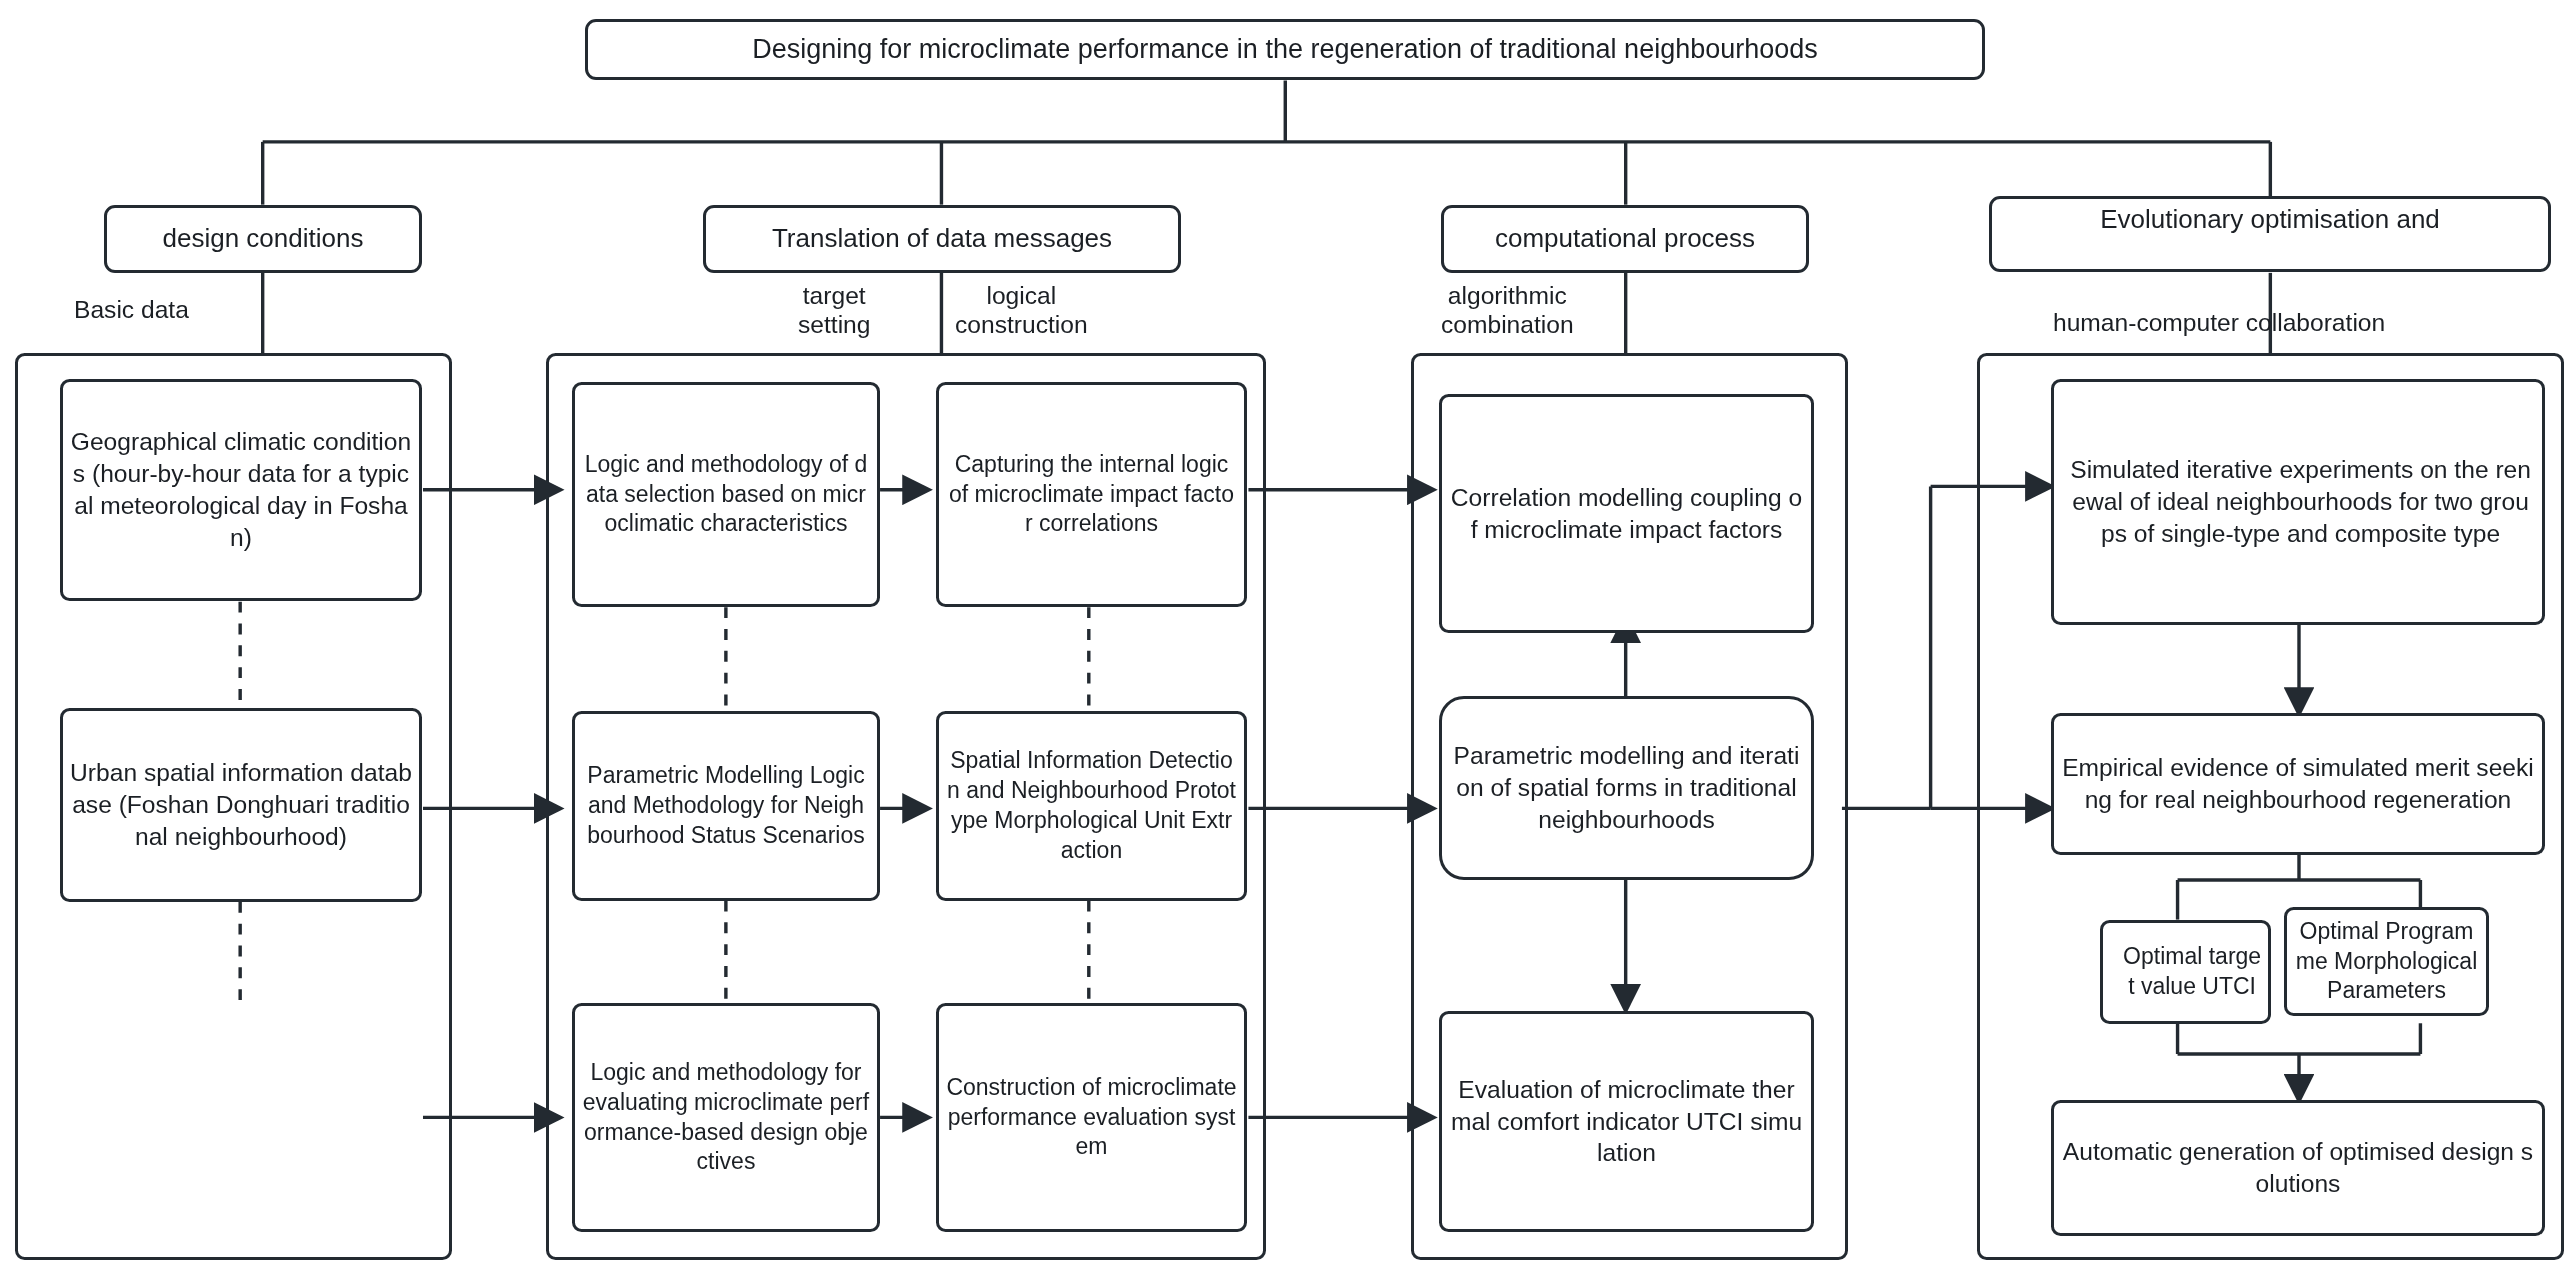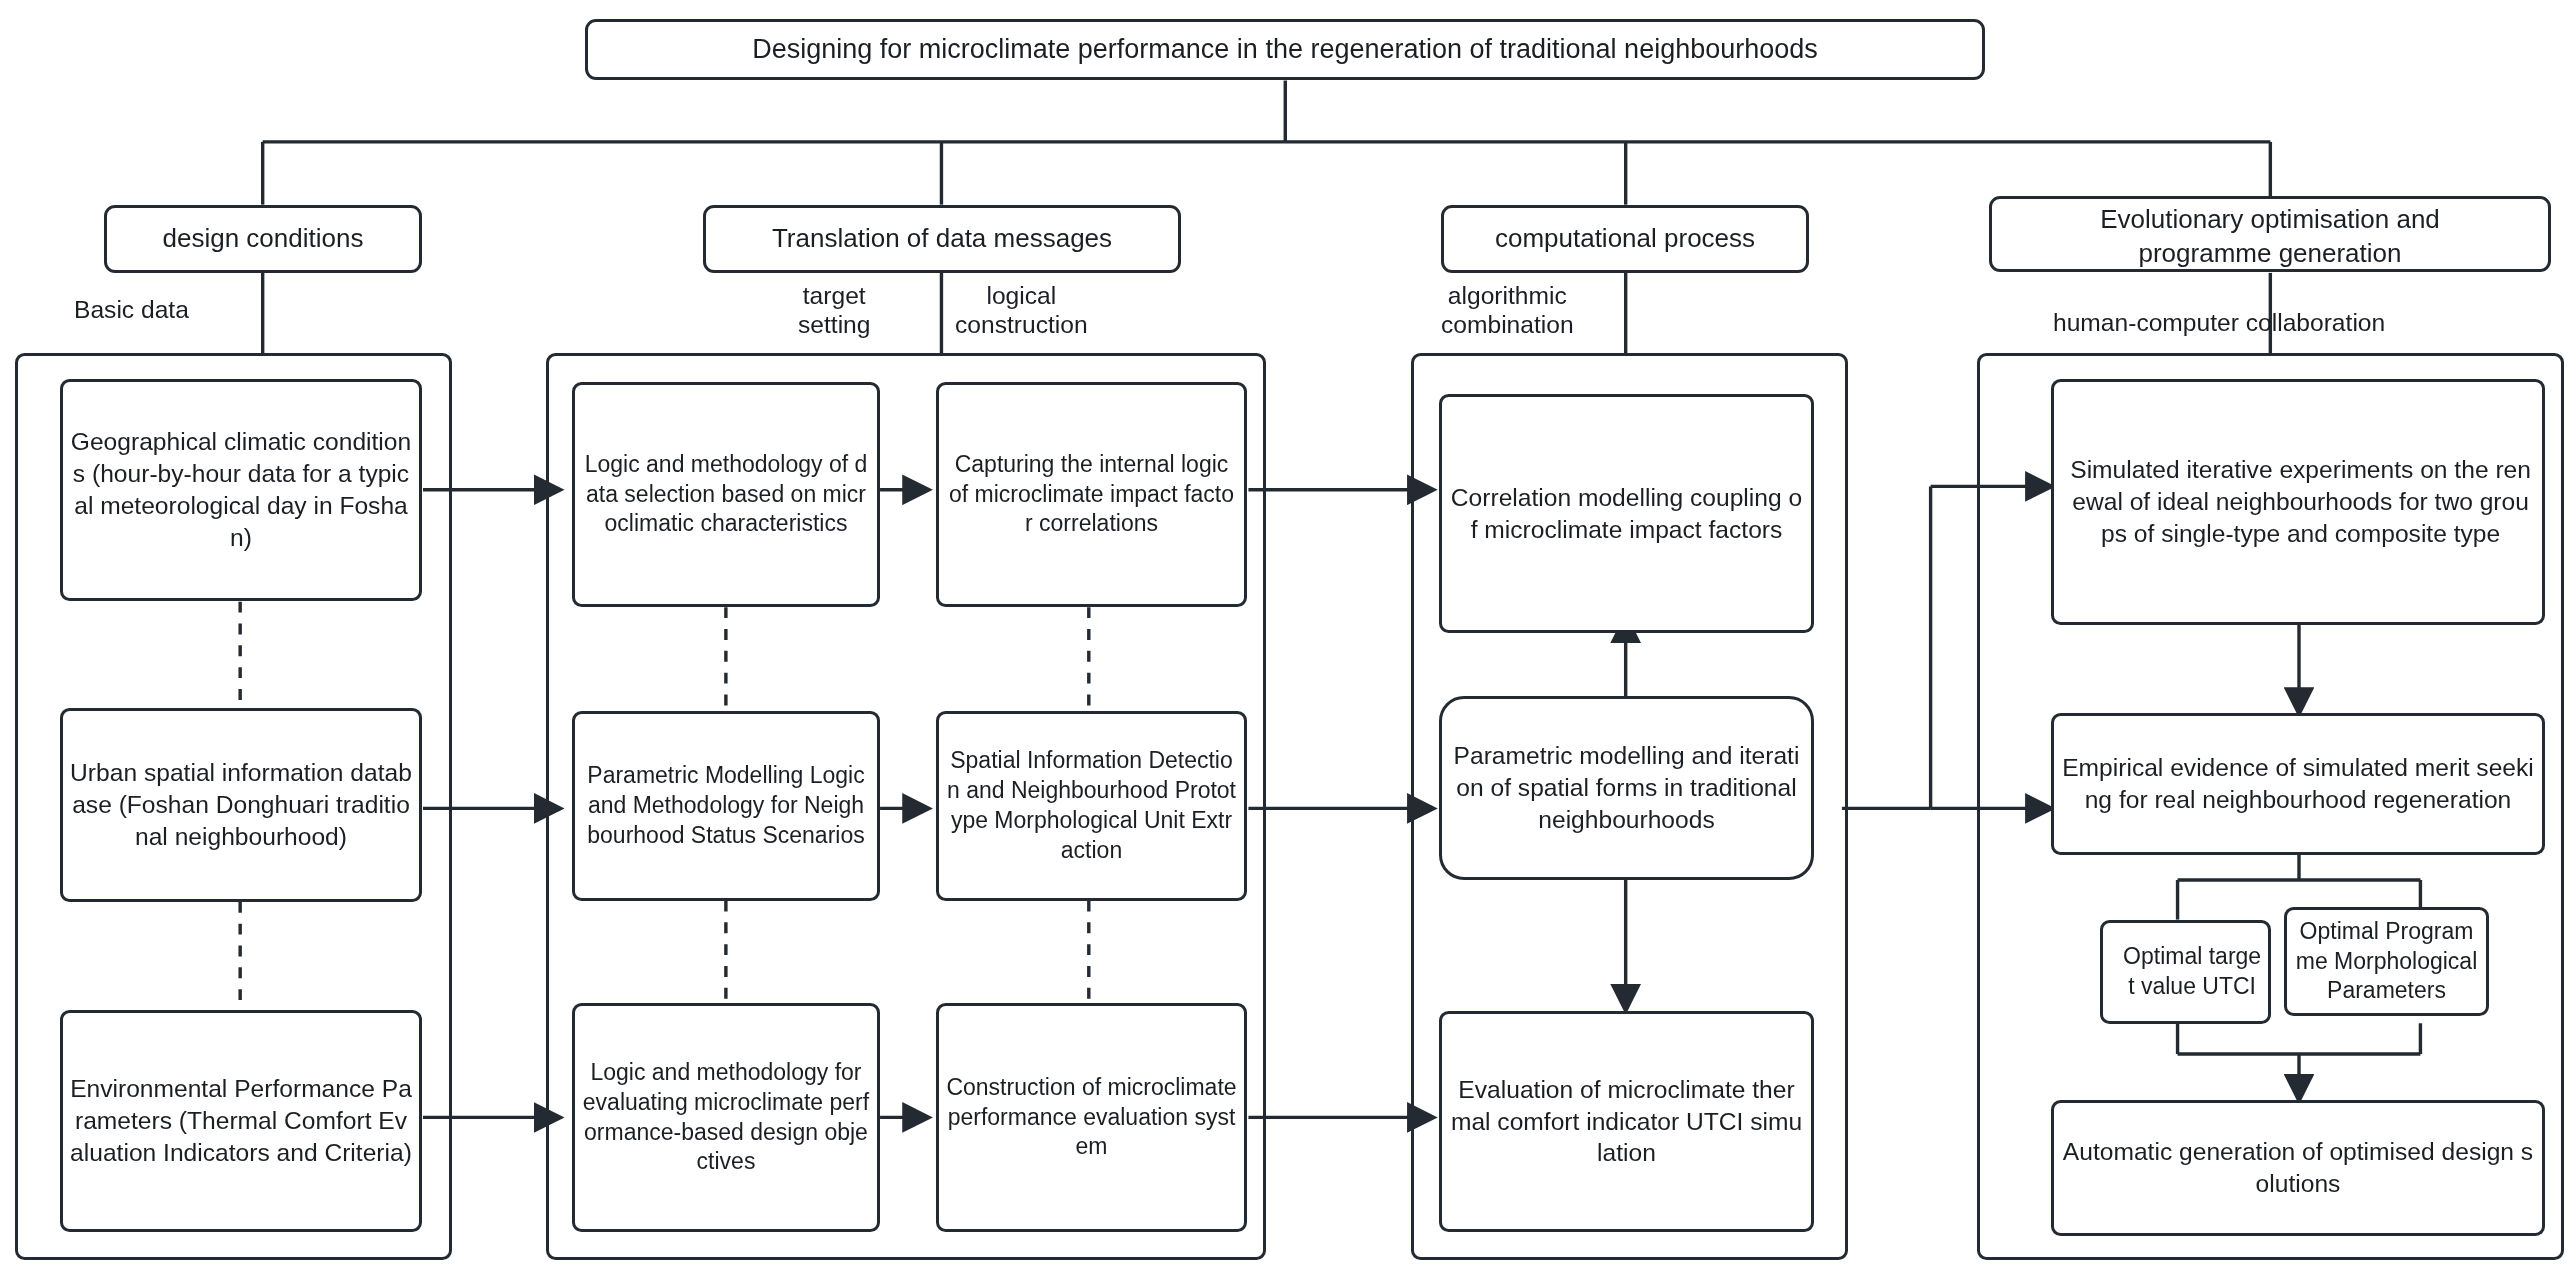--- a/index.html
+++ b/index.html
@@ -99,21 +99,20 @@
     <span>design conditions</span>
   </div>
   <div class="node head-node" style="left:703px;top:205px;width:478px;height:68px;">
     <span>Translation of data messages</span>
   </div>
   <div class="node head-node" style="left:1441px;top:205px;width:368px;height:68px;">
     <span>computational process</span>
   </div>
   <div class="node head-node" style="left:1989px;top:196px;width:562px;height:76px;flex-direction:column;">
     <span>Evolutionary optimisation and</span>
-    <span>programme generation</span>
   </div>
 
   <div class="caption" style="left:74px;top:295px;">
     <span>Basic data</span>
   </div>
   <div class="caption" style="left:798px;top:281px;">
     <span>target</span><br>
     <span>setting</span>
   </div>
   <div class="caption" style="left:955px;top:281px;">
@@ -126,23 +125,20 @@
   </div>
   <div class="caption" style="left:2053px;top:308px;">
     <span>human-computer collaboration</span>
   </div>
 
   <div class="node leaf" style="left:60px;top:379px;width:362px;height:222px;">
     <span>Geographical climatic conditions (hour-by-hour data for a typical meteorological day in Foshan)</span>
   </div>
   <div class="node leaf" style="left:60px;top:708px;width:362px;height:194px;">
     <span>Urban spatial information database (Foshan Donghuari traditional neighbourhood)</span>
-  </div>
-  <div class="node leaf" style="left:60px;top:1010px;width:362px;height:222px;">
-    <span>Environmental Performance Parameters (Thermal Comfort Evaluation Indicators and Criteria)</span>
   </div>
 
   <div class="node leaf-sm" style="left:572px;top:382px;width:308px;height:225px;">
     <span>Logic and methodology of data selection based on microclimatic characteristics</span>
   </div>
   <div class="node leaf-sm" style="left:572px;top:711px;width:308px;height:190px;">
     <span>Parametric Modelling Logic and Methodology for Neighbourhood Status Scenarios</span>
   </div>
   <div class="node leaf-sm" style="left:572px;top:1003px;width:308px;height:229px;">
     <span>Logic and methodology for evaluating microclimate performance-based design objectives</span>

